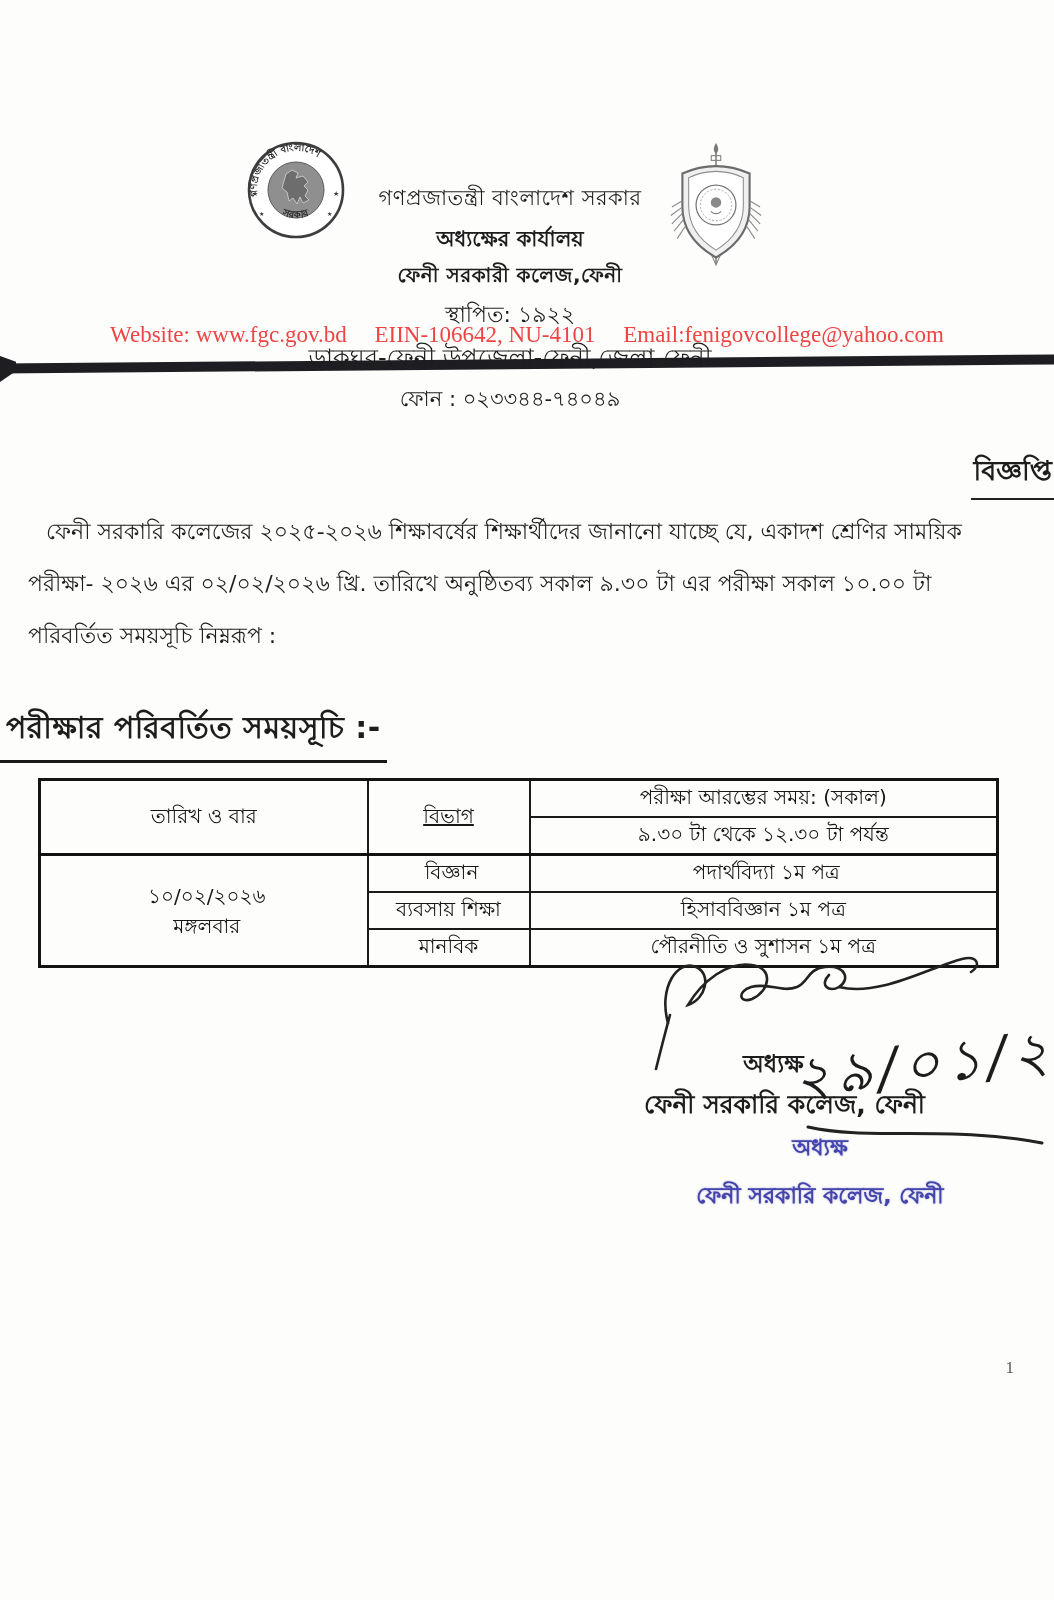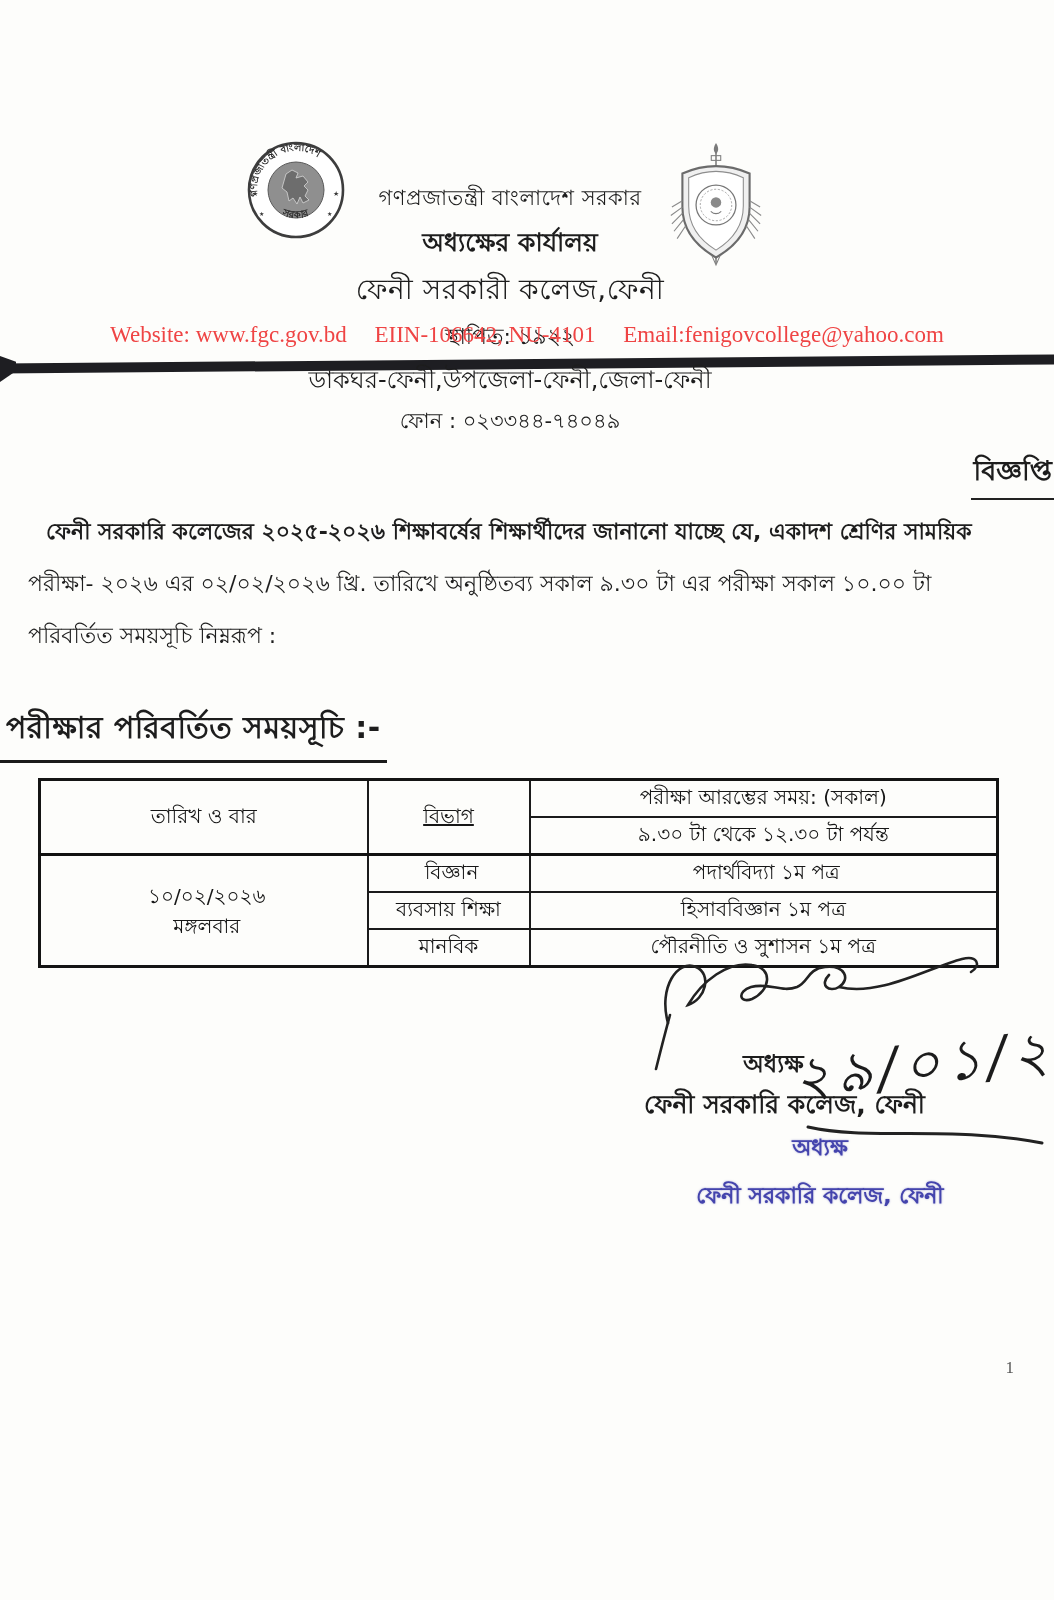--- a/index.html
+++ b/index.html
@@ -7,22 +7,22 @@
     position:relative; width:1054px; height:1600px; margin:0 auto;
     background:#fdfdfb; overflow:hidden; color:#1d1d1d;
     font-family:"DejaVu Sans", sans-serif;
   }
 
   
   .seal { position:absolute; left:246px; top:138px; width:100px; height:106px; }
   .emblem { position:absolute; left:660px; top:142px; width:112px; height:126px; }
   .letterhead { position:absolute; left:290px; top:138px; width:440px; text-align:center;margin-top:44px; }
   .lh-line1 { font-size:21px; letter-spacing:0.5px; }
-  .lh-line2 { font-size:25px; font-weight:700; margin-top:6px; }
-  .lh-line3 { font-size:28px; font-weight:400; margin-top:2px; letter-spacing:0.5px; }
+  .lh-line2 { font-size:21px; font-weight:700; margin-top:6px; }
+  .lh-line3 { font-size:20px; font-weight:700; margin-top:2px; letter-spacing:0.5px; }
   .lh-line4 { font-size:22px; margin-top:4px; }
   .lh-line5 { font-size:24px; margin-top:5px; }
   .lh-line6 { font-size:21px; margin-top:4px; }
 
   .contact-line {
     position:absolute; top:322px; left:0; right:0; text-align:center;
     font-family:"Liberation Serif", serif; font-size:23px; color:#ef4444; white-space:nowrap;
   }
   .contact-line span { margin:0 11px; }
 
@@ -40,21 +40,21 @@
     position:absolute; top:390px; right:56px; font-size:22px; font-weight:600;
     border-bottom:2px solid #2a2a2a; padding-bottom:3px;
   }
   .notice-title-wrap { position:absolute; top:450px; left:0; right:0; text-align:right; }
   .notice-title {
     display:inline-block; font-size:27px; font-weight:700;
     border-bottom:2.5px solid #222; padding:0 2px 3px 2px;
   }
   .notice-body { position:absolute; top:506px; left:28px; width:1002px; font-size:22px; }
   .body-line { line-height:52px; white-space:nowrap; }
-  .body-line.indent { text-indent:18px;font-weight:bold; }
+  .body-line.indent { text-indent:18px; }
 
   .schedule-title-wrap { position:absolute; top:704px; left:0; right:0; text-align:left; }
   .schedule-title {
     display:inline-block; font-size:30px; font-weight:800; letter-spacing:0.5px;
     border-bottom:3px solid #1a1a1a; padding:0 6px 5px 6px;
   }
 
   
   .schedule-table {
     position:absolute; top:778px; left:38px; width:958px;

